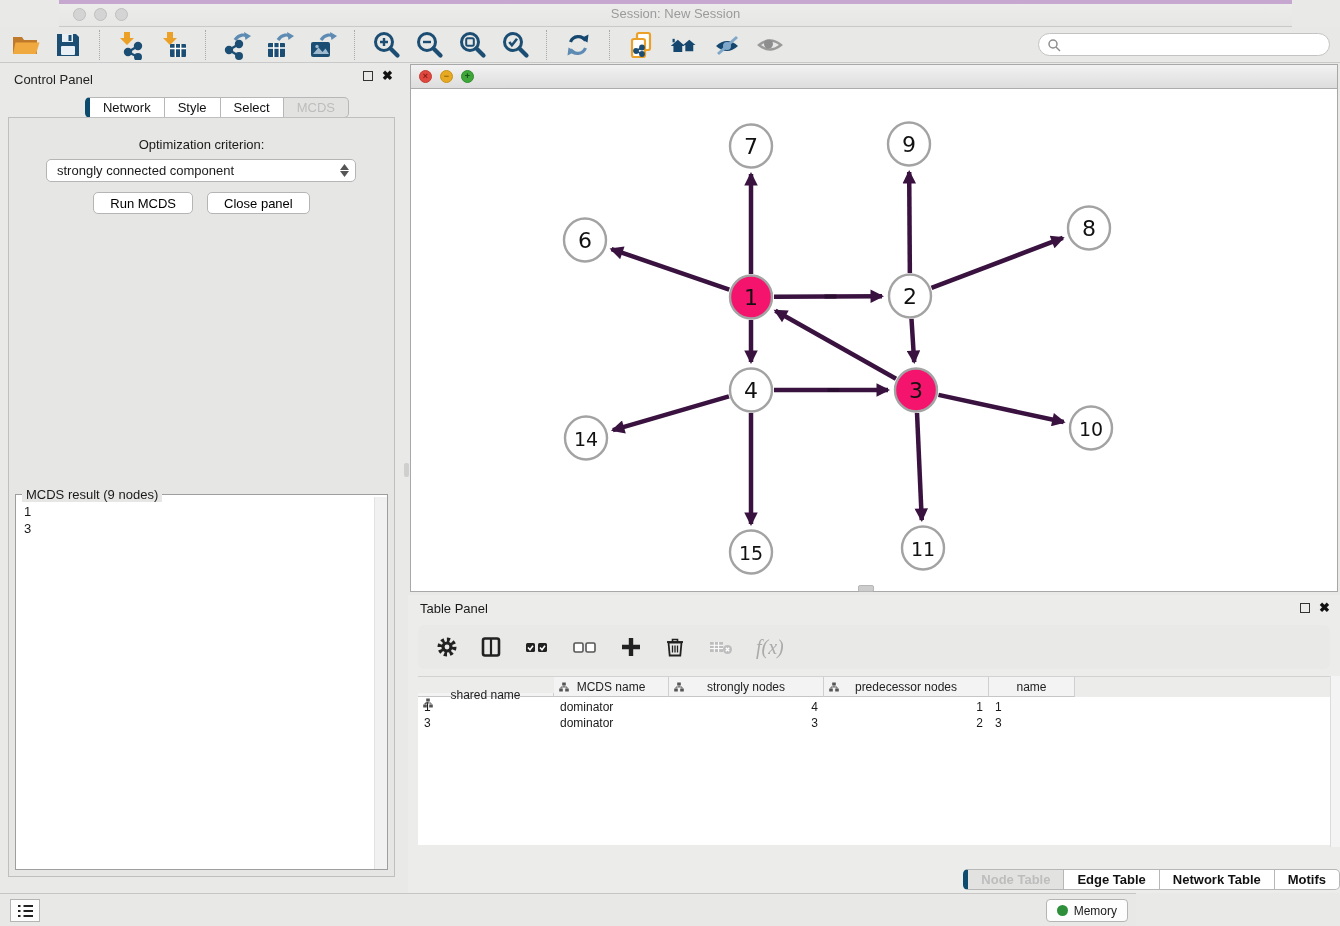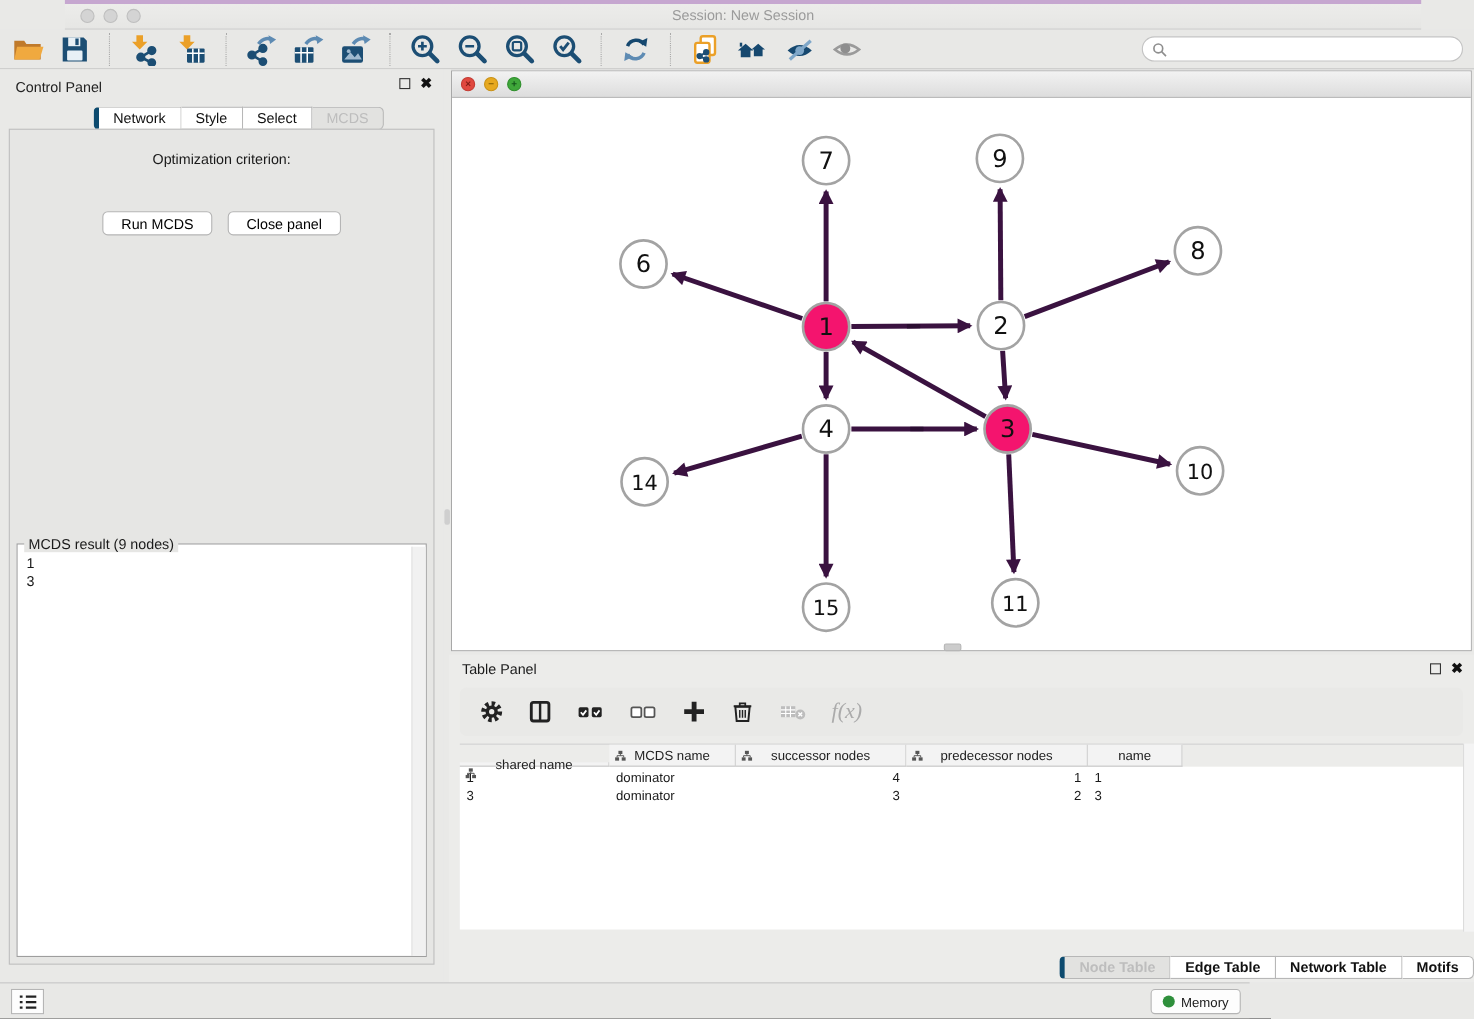--- a/index.html
+++ b/index.html
@@ -267,20 +267,31 @@
     <div id="cp-tabs">
         <div class="seg-group">
           <div class="seg">Network</div>
           <div class="seg">Style</div>
           <div class="seg">Select</div>
           <div class="seg selected">MCDS</div>
         </div>
       </div>
     <div id="cp-content">
       <div id="opt-label">Optimization criterion:</div>
+      <div id="criterion-select">
+        <span id="criterion-value">strongly connected component</span>
+        <span class="stepper">
+          <svg width="9" height="6" viewBox="0 0 9 6">
+              <path d="M4.5 0L9 6H0z" fill="#555"></path>
+            </svg>
+          <svg width="9" height="6" viewBox="0 0 9 6">
+              <path d="M4.5 6L0 0h9z" fill="#555"></path>
+            </svg>
+        </span>
+      </div>
       <div id="cp-buttons">
         <button class="mac-btn">Run MCDS</button>
         <button class="mac-btn">Close panel</button>
       </div>
       <div id="result-group">
         <span id="result-title">MCDS result (9 nodes)</span>
         <div id="result-list">
             <div class="result-item">1</div>
             <div class="result-item">3</div>
           </div>
@@ -456,21 +467,21 @@
             </svg>
             <span>MCDS name</span>
           </div>
           <div class="nt-hcell" style="width: 155px;">
             <svg class="tree-ic" width="10" height="10" viewBox="0 0 10 10">
               <rect x="3.2" y="0.5" width="3.6" height="3" fill="#555"></rect>
               <rect x="0.2" y="6.5" width="3.6" height="3" fill="#555"></rect>
               <rect x="6.2" y="6.5" width="3.6" height="3" fill="#555"></rect>
               <path d="M5 3.5v1.5M2 6.5V5h6v1.5" stroke="#555" fill="none" stroke-width="0.9"></path>
             </svg>
-            <span>successor nodes</span>
+            <span>strongly nodes</span>
           </div>
           <div class="nt-hcell" style="width: 165px;">
             <svg class="tree-ic" width="10" height="10" viewBox="0 0 10 10">
               <rect x="3.2" y="0.5" width="3.6" height="3" fill="#555"></rect>
               <rect x="0.2" y="6.5" width="3.6" height="3" fill="#555"></rect>
               <rect x="6.2" y="6.5" width="3.6" height="3" fill="#555"></rect>
               <path d="M5 3.5v1.5M2 6.5V5h6v1.5" stroke="#555" fill="none" stroke-width="0.9"></path>
             </svg>
             <span>predecessor nodes</span>
           </div>

